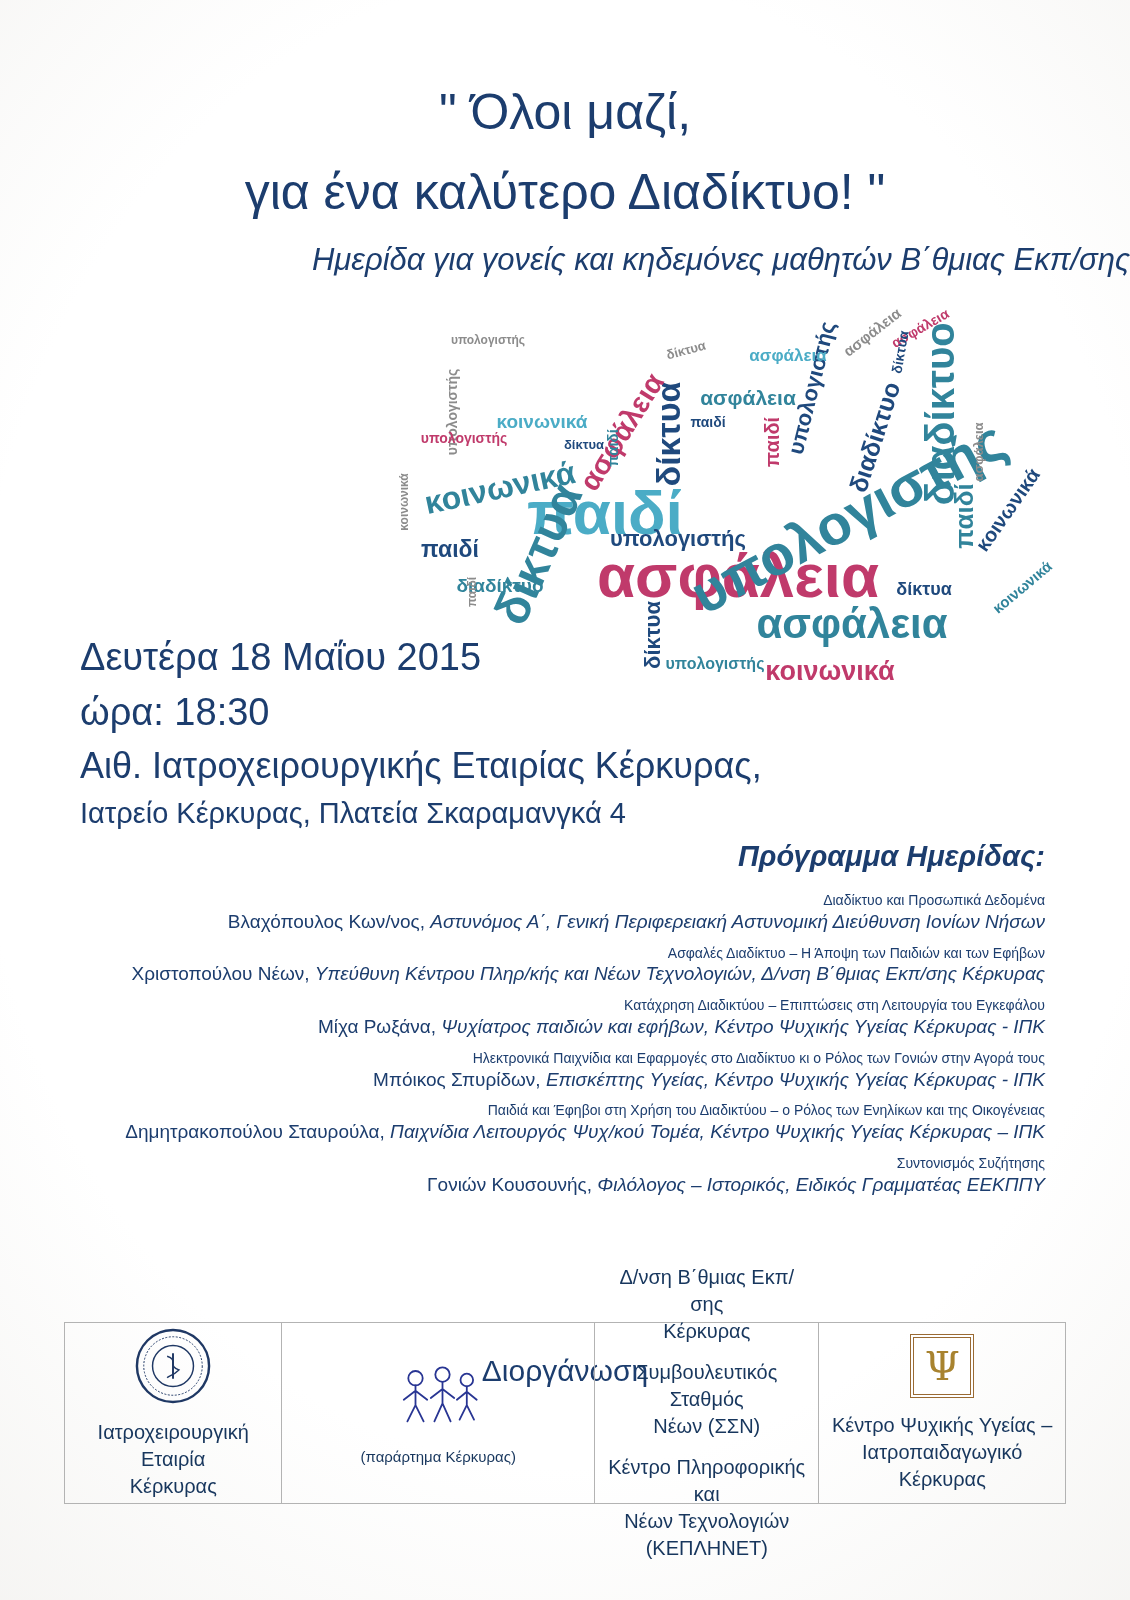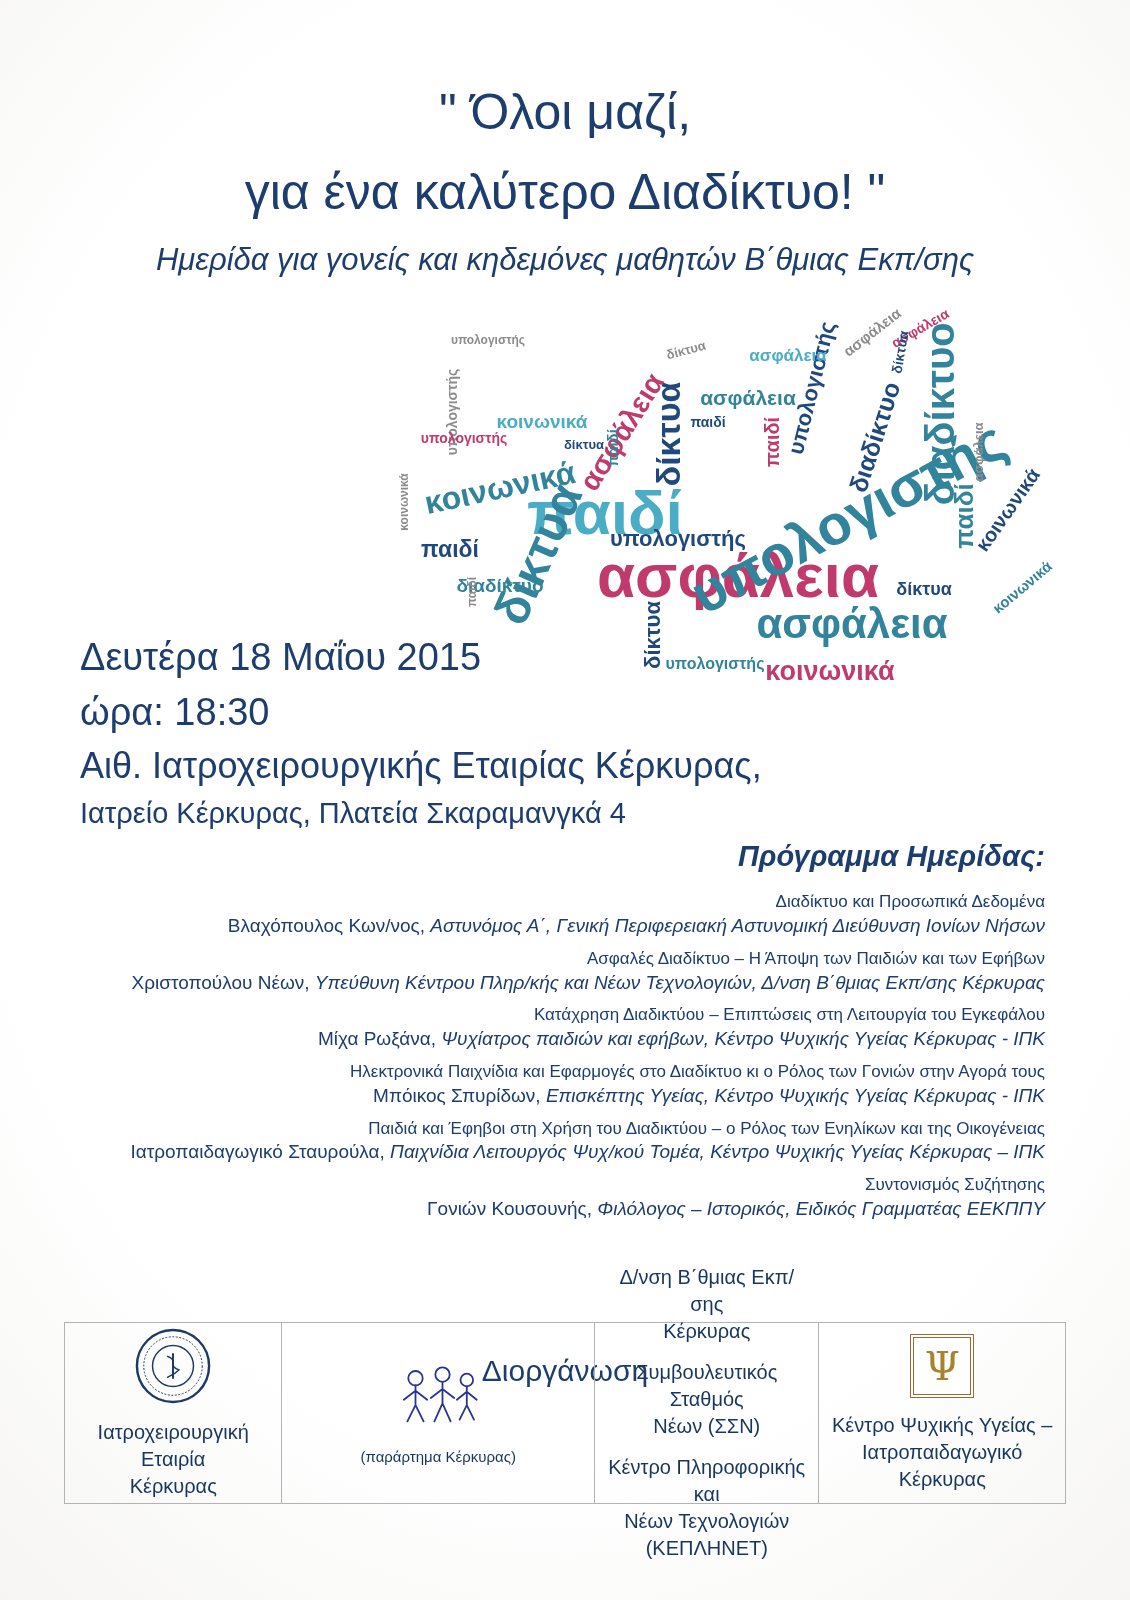--- a/index.html
+++ b/index.html
@@ -4,38 +4,38 @@
 <style>
   html,body { margin:0; padding:0; background:#d9d9d6; }
   .poster {
     position:relative; width:1130px; height:1600px; margin:0 auto; overflow:hidden;
     background: radial-gradient(95% 85% at 50% 45%, #ffffff 55%, #f0efec 100%);
     font-family:"Liberation Sans", sans-serif; color:#1C3D6E;
   }
   
   .title-block { position:absolute; top:72px; left:0; width:100%; text-align:center; }
   .title-line { font-size:50px; line-height:1.6; color:#1C3D6E; }
-  .subtitle   { font-size:31px; font-style:italic; margin-top:10px; color:#1C3D6E; }
+  .subtitle   { font-size:31px; font-style:italic; margin-top:10px; color:#1C3D6E;text-align:right; }
 
   
   .wordcloud { position:absolute; left:380px; top:292px; width:700px; height:430px; }
   .wc-word { position:absolute; white-space:nowrap; font-weight:bold; }
 
   
   .when { position:absolute; left:80px; top:630px; }
   .when .date    { font-size:38px; line-height:1.45; }
   .when .time    { font-size:38px; line-height:1.45; }
   .when .venue   { font-size:36px; line-height:1.45; }
   .when .address { font-size:29px; line-height:1.45; }
 
   
   .program { position:absolute; top:840px; left:85px; right:85px; text-align:right; }
   .program-heading { font-size:29px; font-style:italic; font-weight:700; margin-bottom:18px; }
   .p-item    { margin-bottom:9px; }
-  .p-title   { font-size:17px; line-height:1.35; }
+  .p-title   { font-size:14px; line-height:1.35; }
   .p-speaker { font-size:19px; line-height:1.3; }
   .it { font-style:italic; }
 
   
   .org-heading { position:absolute; top:1354px; left:0; width:100%; text-align:center; font-size:30px; }
   .org-row { position:absolute; top:1322px; left:64px; right:64px; height:182px; display:flex; }
   .org-box {
     border:1px solid #b3b3b3; box-sizing:border-box; padding:8px 10px;
     display:flex; flex-direction:column; align-items:center; justify-content:center; text-align:center;
   }
@@ -133,21 +133,21 @@
       <div class="p-speaker"><span>Μίχα Ρωξάνα,</span> <span class="it">Ψυχίατρος παιδιών και εφήβων, Κέντρο Ψυχικής Υγείας Κέρκυρας - ΙΠΚ</span></div>
     </div>
 
     <div class="p-item">
       <div class="p-title">Ηλεκτρονικά Παιχνίδια και Εφαρμογές στο Διαδίκτυο κι ο Ρόλος των Γονιών στην Αγορά τους</div>
       <div class="p-speaker"><span>Μπόικος Σπυρίδων,</span> <span class="it">Επισκέπτης Υγείας, Κέντρο Ψυχικής Υγείας Κέρκυρας - ΙΠΚ</span></div>
     </div>
 
     <div class="p-item">
       <div class="p-title">Παιδιά και Έφηβοι στη Χρήση  του Διαδικτύου – ο Ρόλος των Ενηλίκων και της Οικογένειας</div>
-      <div class="p-speaker"><span>Ιατροπαιδαγωγικό Σταυρούλα,</span> <span class="it">Παιχνίδια Λειτουργός Ψυχ/κού Τομέα, Κέντρο Ψυχικής Υγείας Κέρκυρας – ΙΠΚ</span></div>
+      <div class="p-speaker"><span>Δημητρακοπούλου Σταυρούλα,</span> <span class="it">Παιχνίδια Λειτουργός Ψυχ/κού Τομέα, Κέντρο Ψυχικής Υγείας Κέρκυρας – ΙΠΚ</span></div>
     </div>
 
     <div class="p-item">
       <div class="p-title">Συντονισμός Συζήτησης</div>
       <div class="p-speaker"><span>Γονιών Κουσουνής,</span> <span class="it">Φιλόλογος – Ιστορικός, Ειδικός Γραμματέας ΕΕΚΠΠΥ</span></div>
     </div>
   </div>
 
   <div class="org-heading">Διοργάνωση</div>
 

